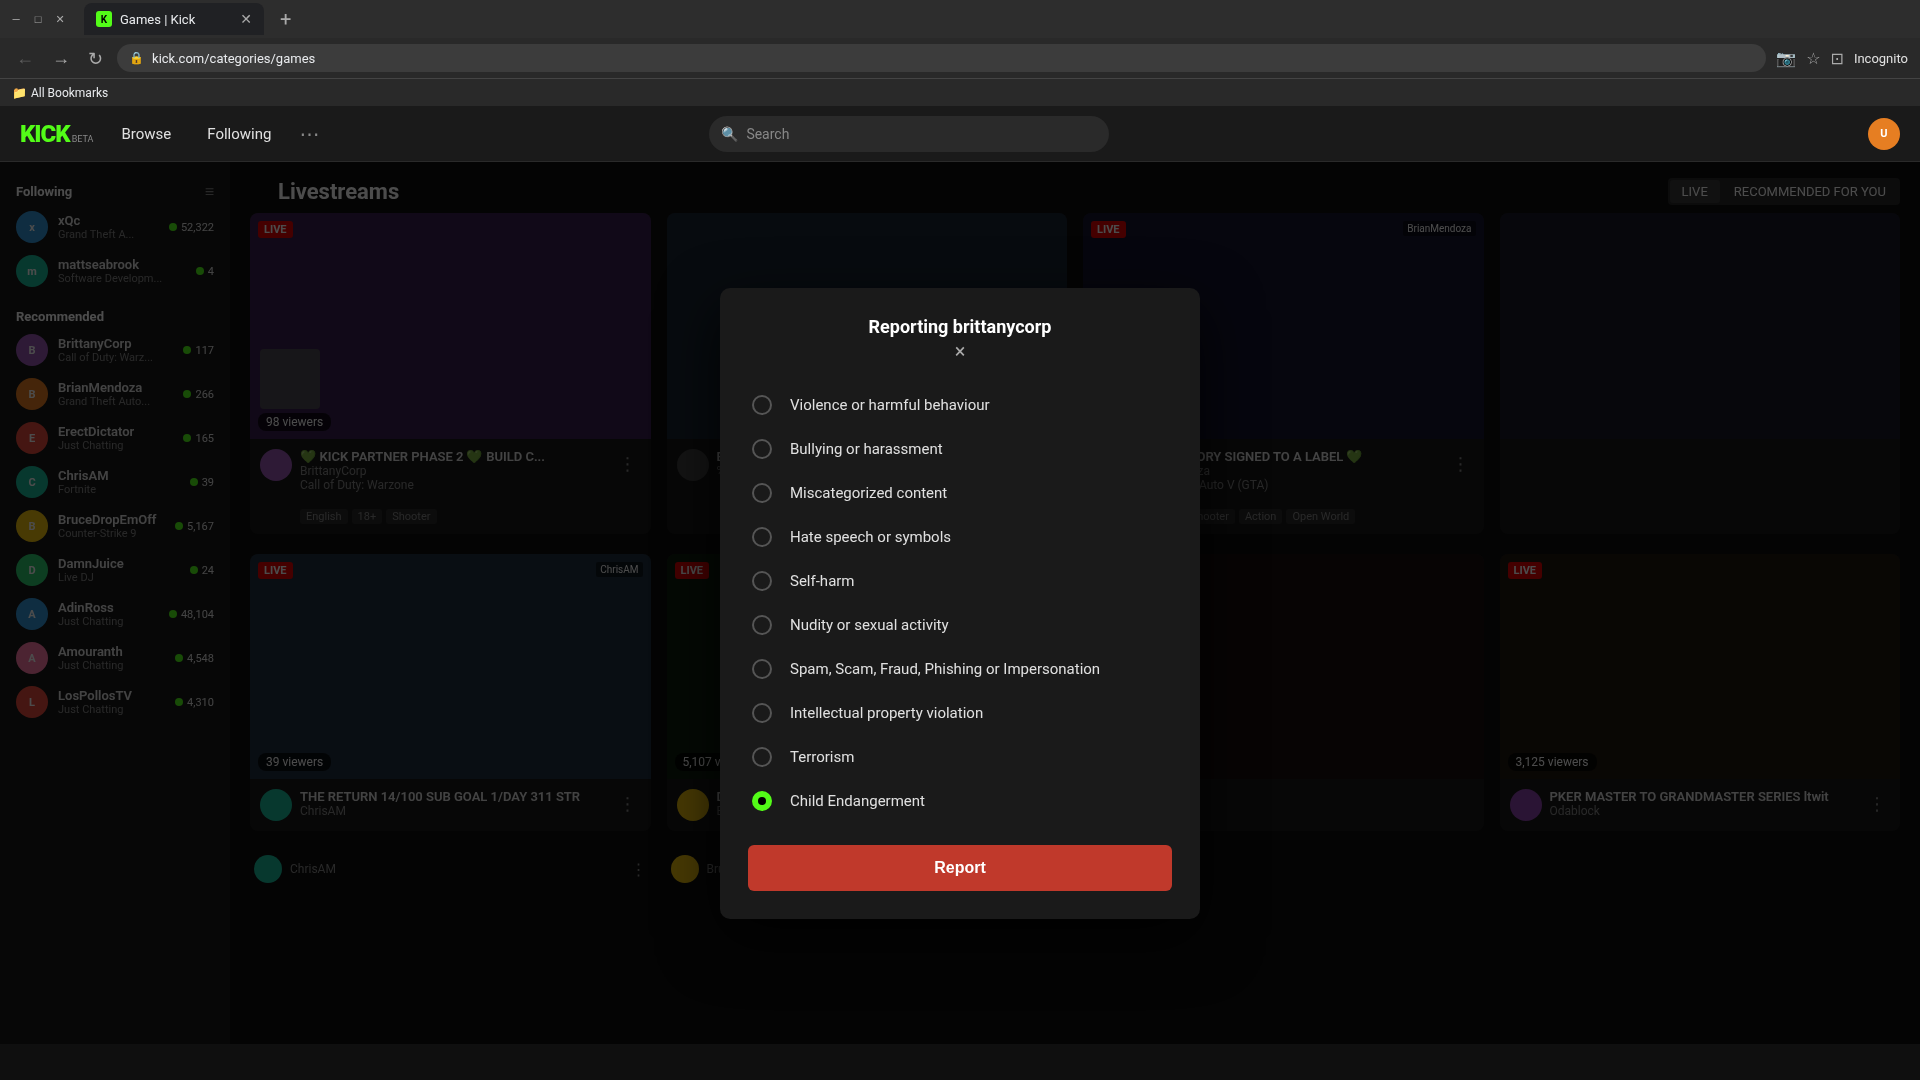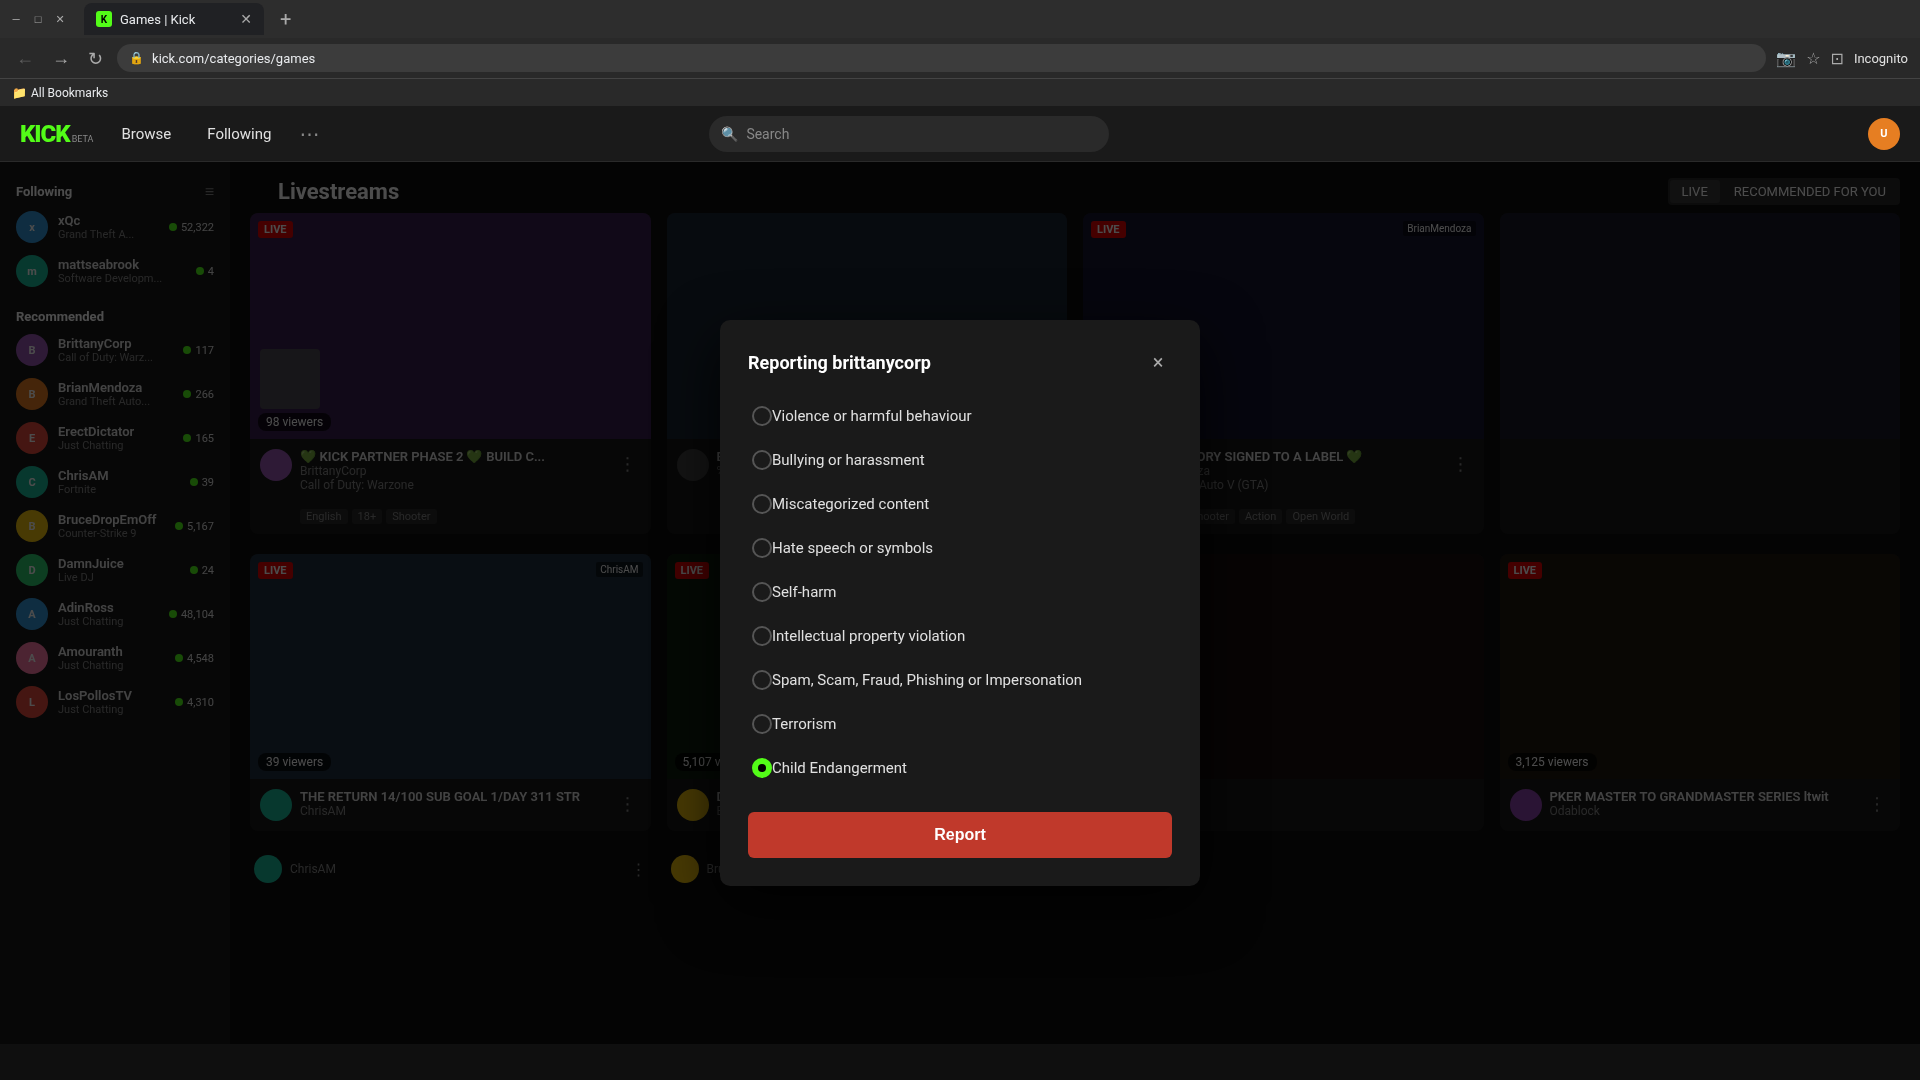--- a/index.html
+++ b/index.html
@@ -382,20 +382,21 @@
       width: 480px;
       padding: 28px;
       position: relative;
       box-shadow: 0 20px 60px rgba(0,0,0,0.8);
     }
     .modal-header {
       display: flex;
       align-items: center;
       justify-content: space-between;
       margin-bottom: 20px;
+      flex-direction: column;
     }
     .modal-title {
       font-size: 18px;
       font-weight: 700;
       color: #fff;
     }
     .modal-close {
       color: #aaa;
       font-size: 20px;
       cursor: pointer;
@@ -409,21 +410,21 @@
 
     .report-options {
       display: flex;
       flex-direction: column;
       gap: 4px;
       margin-bottom: 24px;
     }
     .report-option {
       display: flex;
       align-items: center;
-      gap: 0;
+      gap: 18px;
       padding: 10px 4px;
       cursor: pointer;
       border-radius: 6px;
     }
     .radio-circle {
       width: 20px;
       height: 20px;
       border-radius: 50%;
       border: 2px solid #555;
       flex-shrink: 0;
@@ -859,33 +860,37 @@
           <div class="report-option">
             <div class="radio-circle"></div>
             <span class="report-option-label">Hate speech or symbols</span>
           </div>
 
           <div class="report-option">
             <div class="radio-circle"></div>
             <span class="report-option-label">Self-harm</span>
           </div>
 
+          <div class="report-option">
+            <div class="radio-circle"></div>
+            <span class="report-option-label">Nudity or sexual activity</span>
+          </div>
+
+          <div class="report-option">
+            <div class="radio-circle"></div>
+            <span class="report-option-label">Spam, Scam, Fraud, Phishing or Impersonation</span>
+          </div>
 
           <div class="report-option">
             <div class="radio-circle"></div>
             <span class="report-option-label">Intellectual property violation</span>
           </div>
 
           <div class="report-option">
             <div class="radio-circle"></div>
-            <span class="report-option-label">Spam, Scam, Fraud, Phishing or Impersonation</span>
-          </div>
-
-          <div class="report-option">
-            <div class="radio-circle"></div>
             <span class="report-option-label">Terrorism</span>
           </div>
 
           <div class="report-option">
             <div class="radio-circle selected"></div>
             <span class="report-option-label">Child Endangerment</span>
           </div>
         </div>
 
         <button class="report-btn">Report</button>

